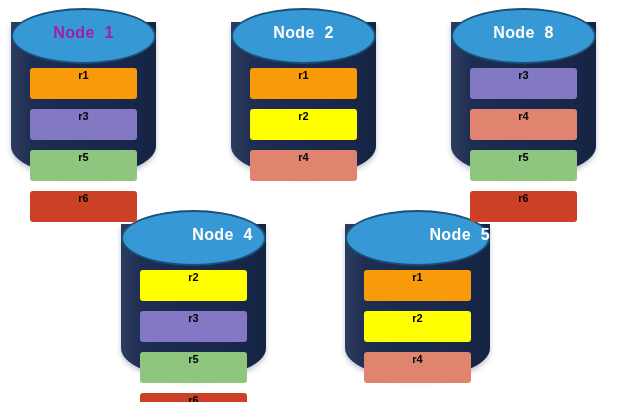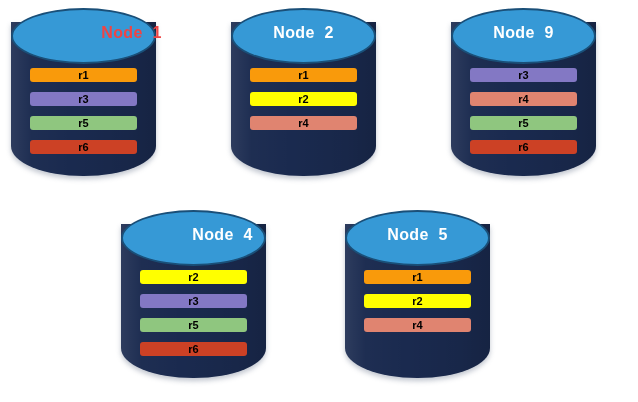--- a/index.html
+++ b/index.html
@@ -95,21 +95,21 @@
   
   .replicas {
     position: absolute;
     left: 19px;
     top: 60px;
     width: 107px;
     z-index: 3;
   }
 
   .replica {
-    height: 14px;
+    height: 31px;
     margin-bottom: 10px;
     border-radius: 3px;
     text-align: center;
     font-size: 11px;
     font-weight: bold;
     color: #000000;
     line-height: 14px;
     box-sizing: border-box;
   }
   .replica:last-child { margin-bottom: 0; }
@@ -126,21 +126,21 @@
 <body>
 
 <div id="canvas">
 
 <div class="node" id="node-1">
       <div class="node-shape">
         <div class="cyl-body" style="background: rgb(26, 42, 79);"></div>
         <div class="cyl-shade"></div>
         <div class="cyl-top" style="background: rgb(54, 153, 214); border-color: rgb(26, 79, 120);"></div>
       </div>
-      <div class="node-title" style="color: #ef4444; padding-left: 48px;">Node  1</div>
+      <div class="node-title" style="color: #a21caf;">Node  1</div>
       <div class="replicas">
         <div class="replica" style="background: rgb(249, 154, 11); color: rgb(0, 0, 0);">r1</div>
         <div class="replica" style="background: rgb(131, 120, 196); color: rgb(0, 0, 0);">r3</div>
         <div class="replica" style="background: rgb(143, 198, 127); color: rgb(0, 0, 0);">r5</div>
         <div class="replica" style="background: rgb(204, 65, 37); color: rgb(0, 0, 0);">r6</div>
       </div>
     </div>
     <div class="node" id="node-2">
       <div class="node-shape">
         <div class="cyl-body" style="background: rgb(26, 42, 79);"></div>
@@ -153,21 +153,21 @@
         <div class="replica" style="background: rgb(255, 255, 0); color: rgb(0, 0, 0);">r2</div>
         <div class="replica" style="background: rgb(224, 132, 112); color: rgb(0, 0, 0);">r4</div>
       </div>
     </div>
     <div class="node" id="node-3">
       <div class="node-shape">
         <div class="cyl-body" style="background: rgb(26, 42, 79);"></div>
         <div class="cyl-shade"></div>
         <div class="cyl-top" style="background: rgb(54, 153, 214); border-color: rgb(26, 79, 120);"></div>
       </div>
-      <div class="node-title" style="color: rgb(255, 255, 255);">Node  9</div>
+      <div class="node-title" style="color: rgb(255, 255, 255);">Node  8</div>
       <div class="replicas">
         <div class="replica" style="background: rgb(131, 120, 196); color: rgb(0, 0, 0);">r3</div>
         <div class="replica" style="background: rgb(224, 132, 112); color: rgb(0, 0, 0);">r4</div>
         <div class="replica" style="background: rgb(143, 198, 127); color: rgb(0, 0, 0);">r5</div>
         <div class="replica" style="background: rgb(204, 65, 37); color: rgb(0, 0, 0);">r6</div>
       </div>
     </div>
     <div class="node" id="node-4">
       <div class="node-shape">
         <div class="cyl-body" style="background: rgb(26, 42, 79);"></div>
@@ -181,20 +181,20 @@
         <div class="replica" style="background: rgb(143, 198, 127); color: rgb(0, 0, 0);">r5</div>
         <div class="replica" style="background: rgb(204, 65, 37); color: rgb(0, 0, 0);">r6</div>
       </div>
     </div>
     <div class="node" id="node-5">
       <div class="node-shape">
         <div class="cyl-body" style="background: rgb(26, 42, 79);"></div>
         <div class="cyl-shade"></div>
         <div class="cyl-top" style="background: rgb(54, 153, 214); border-color: rgb(26, 79, 120);"></div>
       </div>
-      <div class="node-title" style="color: rgb(255, 255, 255);">Node  5</div>
+      <div class="node-title" style="color: rgb(255, 255, 255); text-align: right;">Node  5</div>
       <div class="replicas">
         <div class="replica" style="background: rgb(249, 154, 11); color: rgb(0, 0, 0);">r1</div>
         <div class="replica" style="background: rgb(255, 255, 0); color: rgb(0, 0, 0);">r2</div>
         <div class="replica" style="background: rgb(224, 132, 112); color: rgb(0, 0, 0);">r4</div>
       </div>
     </div>
   </div>
 
 </body></html>

